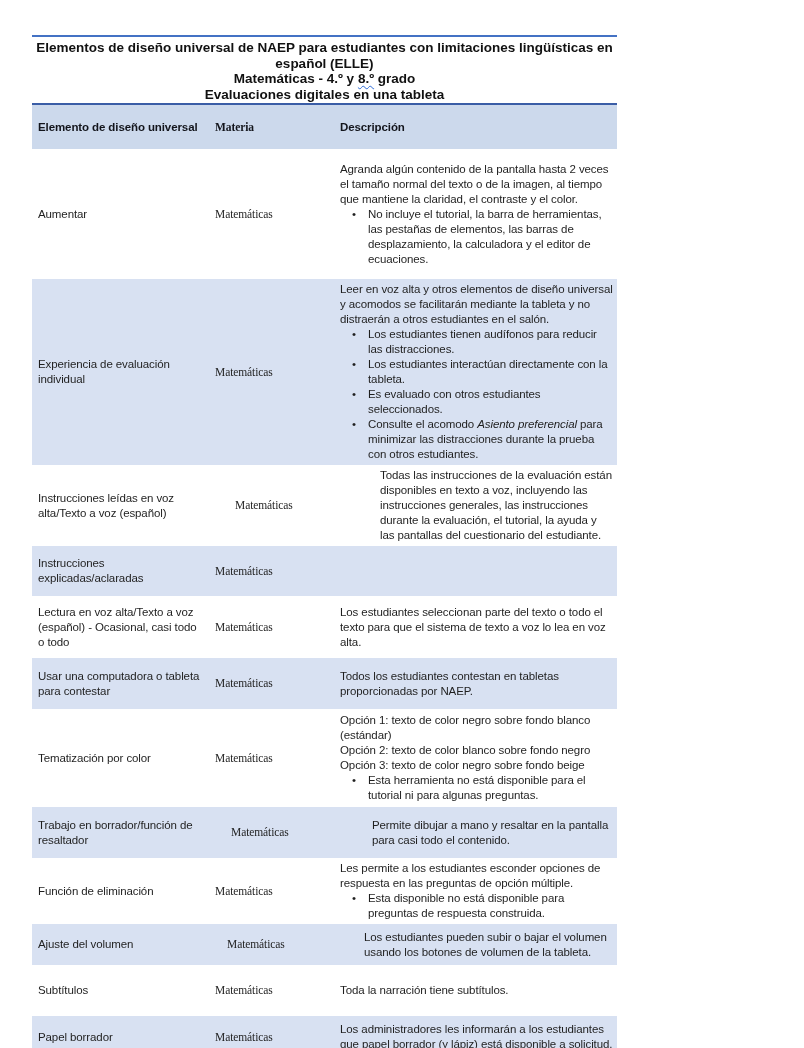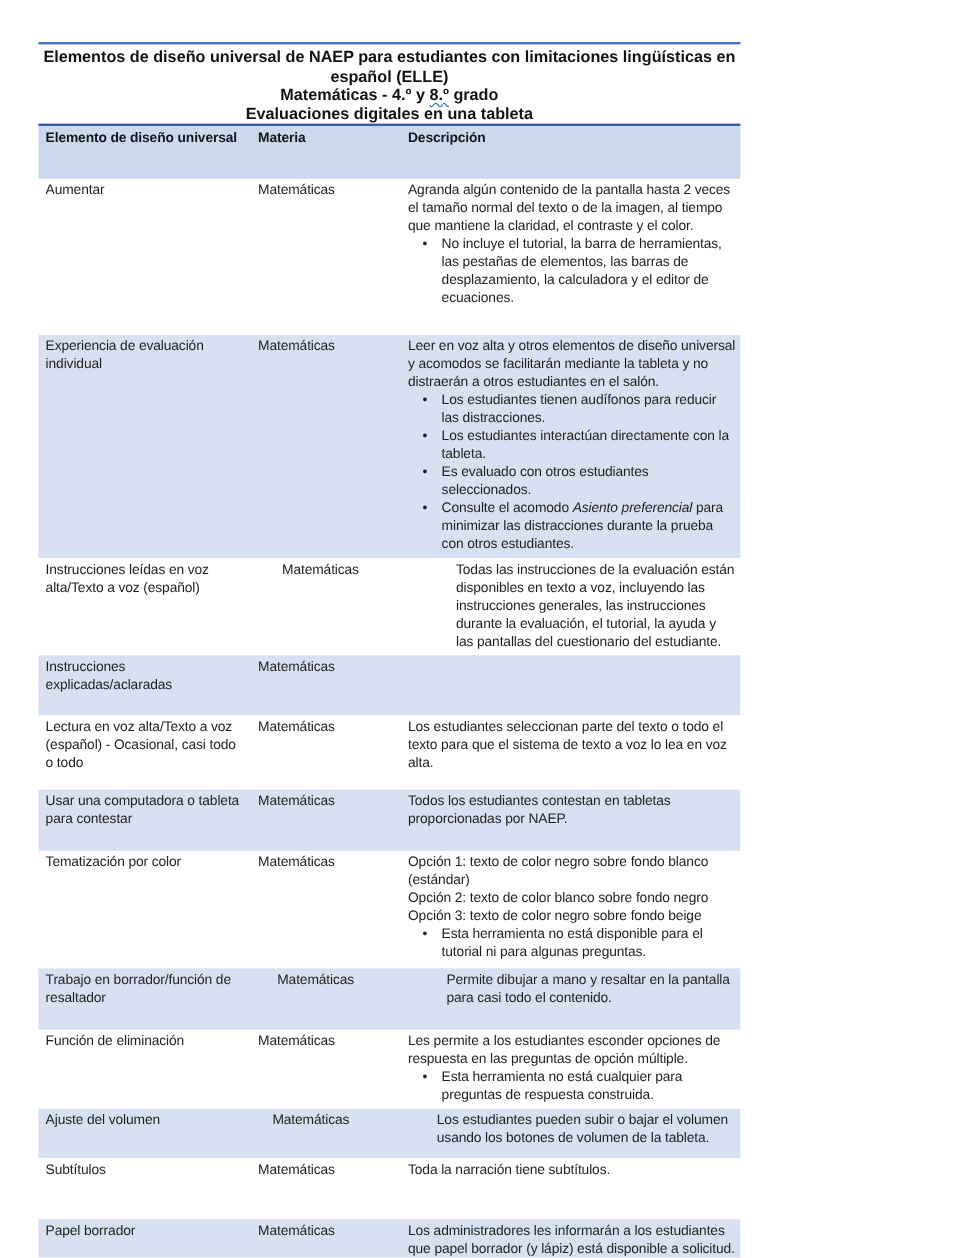--- a/index.html
+++ b/index.html
@@ -51,26 +51,26 @@
   #rows .row:nth-child(4){min-height:50px;}
   #rows .row:nth-child(5){min-height:62px;}
   #rows .row:nth-child(6){min-height:51px;}
   #rows .row:nth-child(7){min-height:98px;}
   #rows .row:nth-child(8){min-height:51px;gap:16px;}
   #rows .row:nth-child(9){min-height:59px;}
   #rows .row:nth-child(10){min-height:41px;gap:12px;}
   #rows .row:nth-child(11){min-height:51px;}
   #rows .row:nth-child(12){min-height:42px;}
   .cell{
-    display:flex;flex-direction:column;
+    display:flex;flex-direction:column;justify-content:center;
     box-sizing:border-box;
     padding:3px 8px 3px 6px;
   }
   .c1{width:177px;flex:0 0 177px;}
-  .c2{width:125px;flex:0 0 125px;}
+  .c2{width:125px;flex:0 0 125px;font-family:Liberation Serif, serif;}
   .c3{flex:1 1 auto;padding-right:4px;}
   .para{margin:0;}
   .bullet{display:flex;margin:0;}
   .bullet .dot{flex:0 0 28px;box-sizing:border-box;padding-left:12px;}
   .bullet .btext{flex:1 1 auto;}
   .page-number{
     margin-top:34px;
     text-align:center;
     font-size:12px;
     color:#6d6d6d;
@@ -217,21 +217,21 @@
           <div class="cell c1">
             <span>Función de eliminación</span>
           </div>
           <div class="cell c2">
             <span>Matemáticas</span>
           </div>
           <div class="cell c3">
             <div class="para">Les permite a los estudiantes esconder opciones de respuesta en las preguntas de opción múltiple.</div>
             <div class="bullet">
               <span class="dot">•</span>
-              <span class="btext">Esta herramienta no está cualquier para preguntas de respuesta construida.</span>
+              <span class="btext">Esta disponible no está disponible para preguntas de respuesta construida.</span>
             </div>
           </div>
         </div>
         <div class="row">
           <div class="cell c1">
             <span>Ajuste del volumen</span>
           </div>
           <div class="cell c2">
             <span>Matemáticas</span>
           </div>

